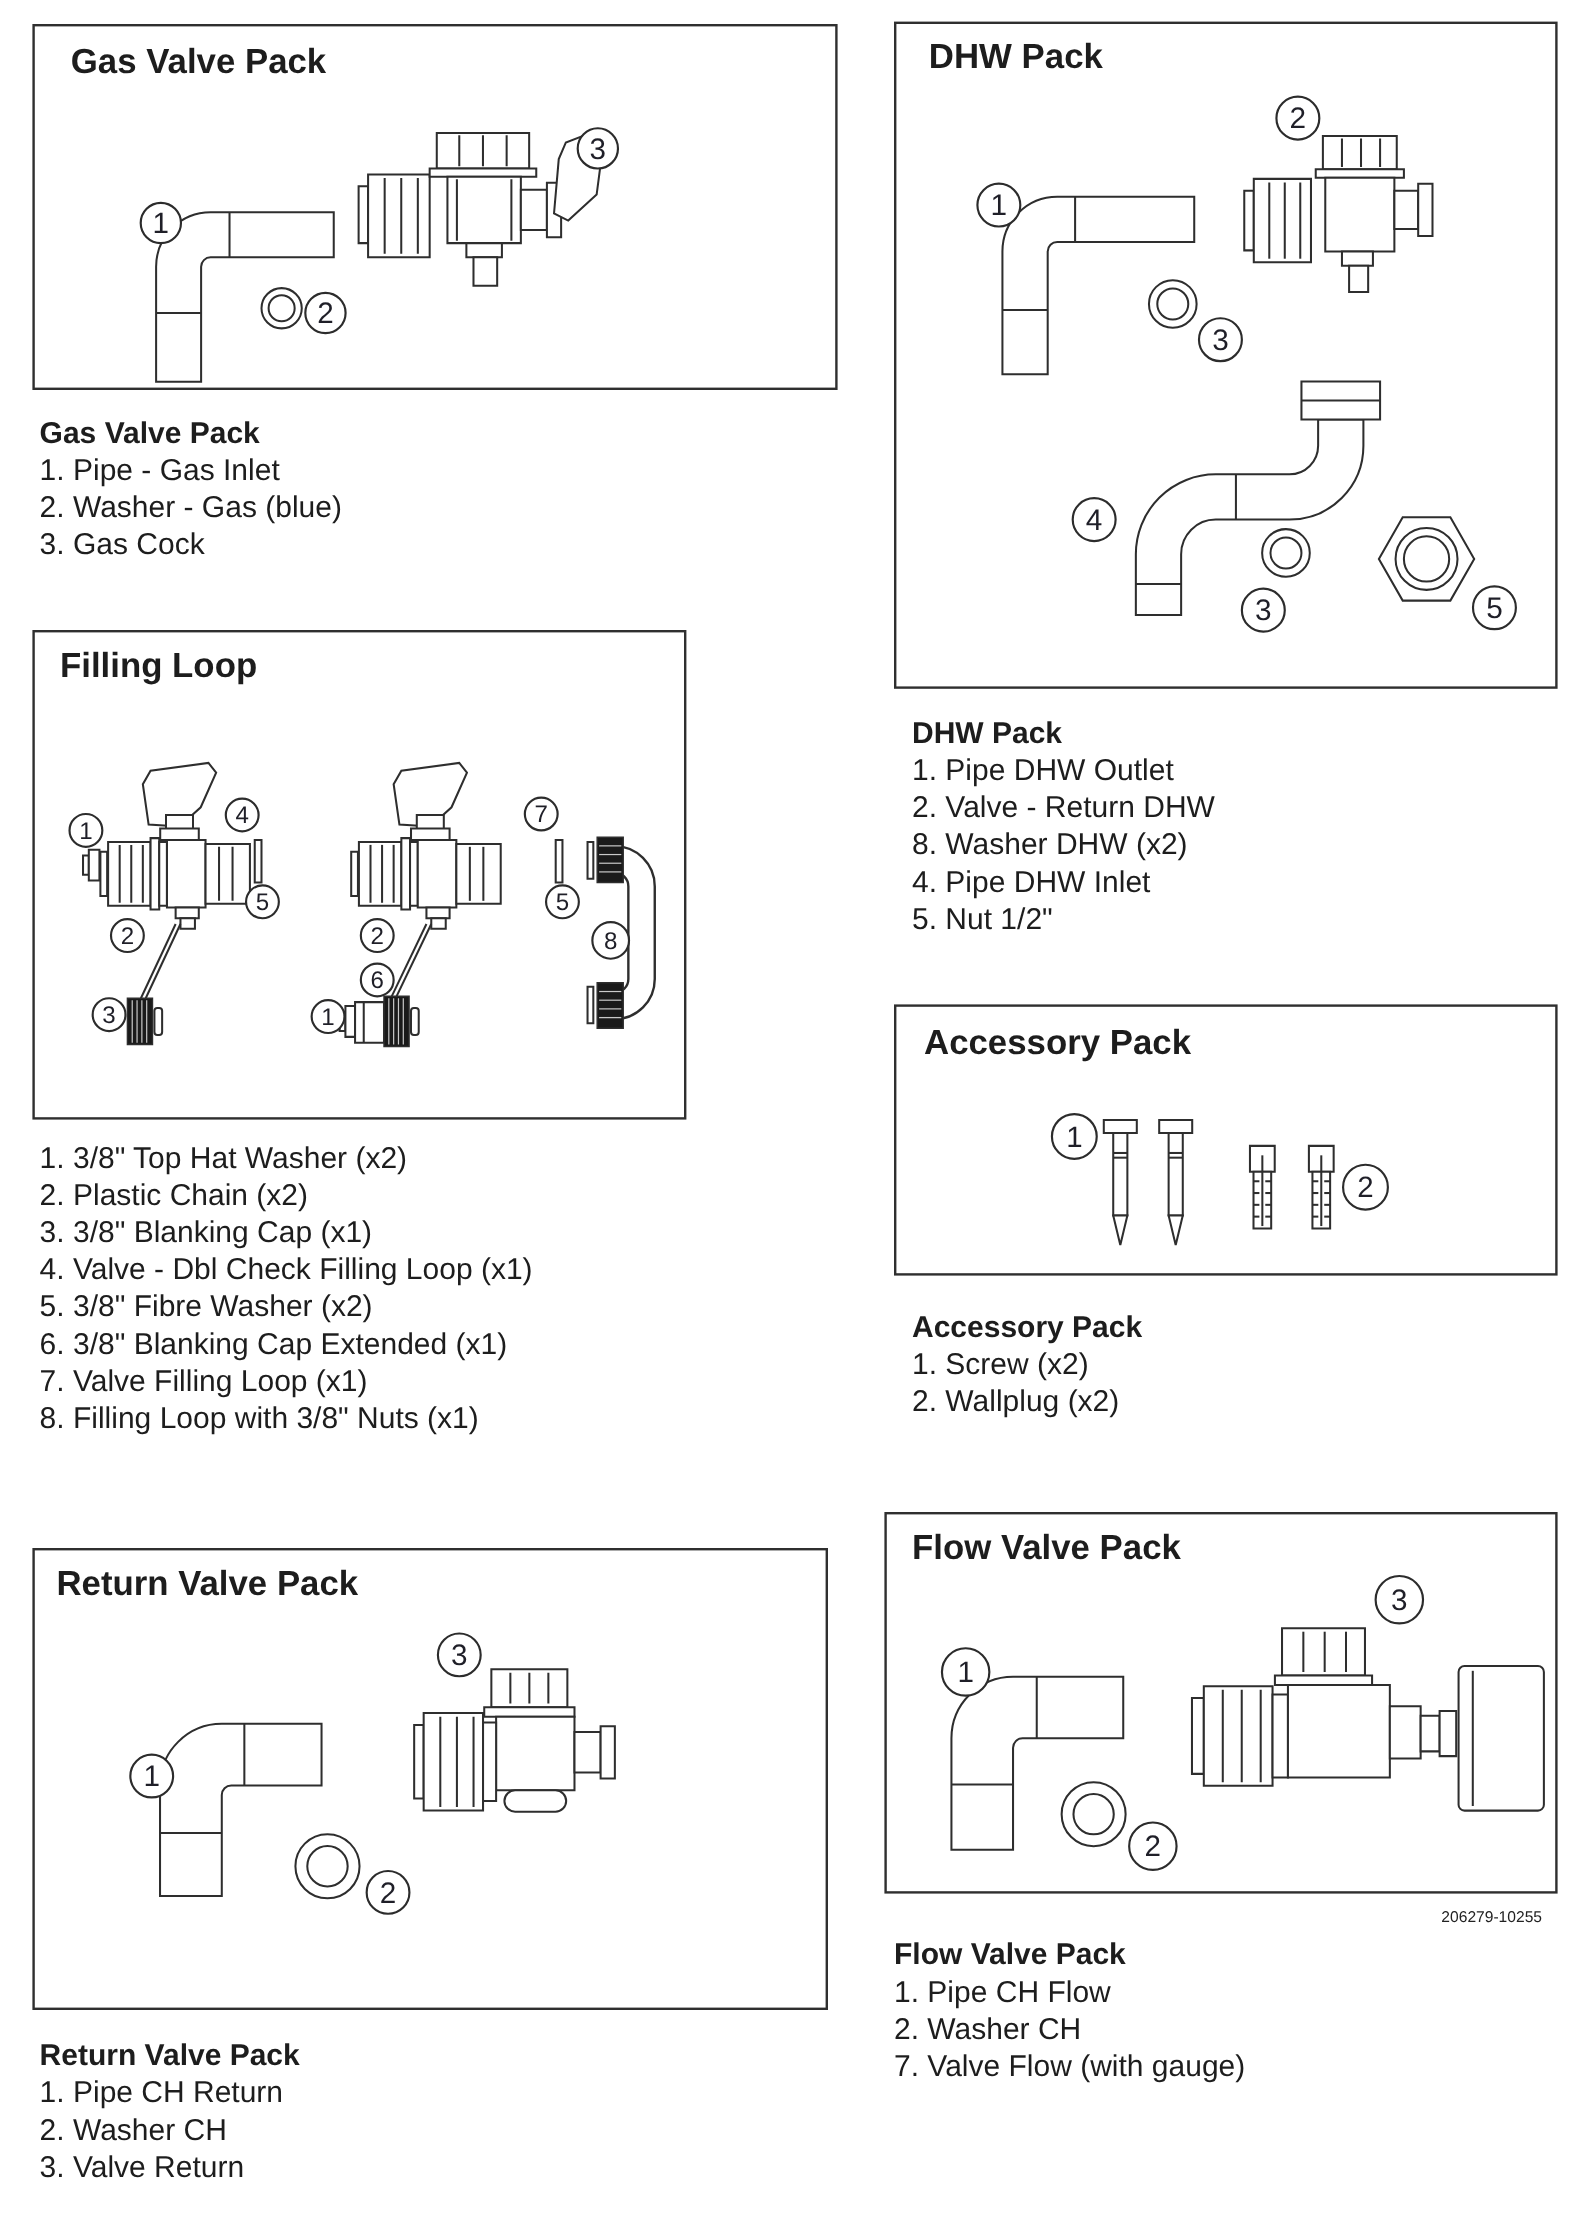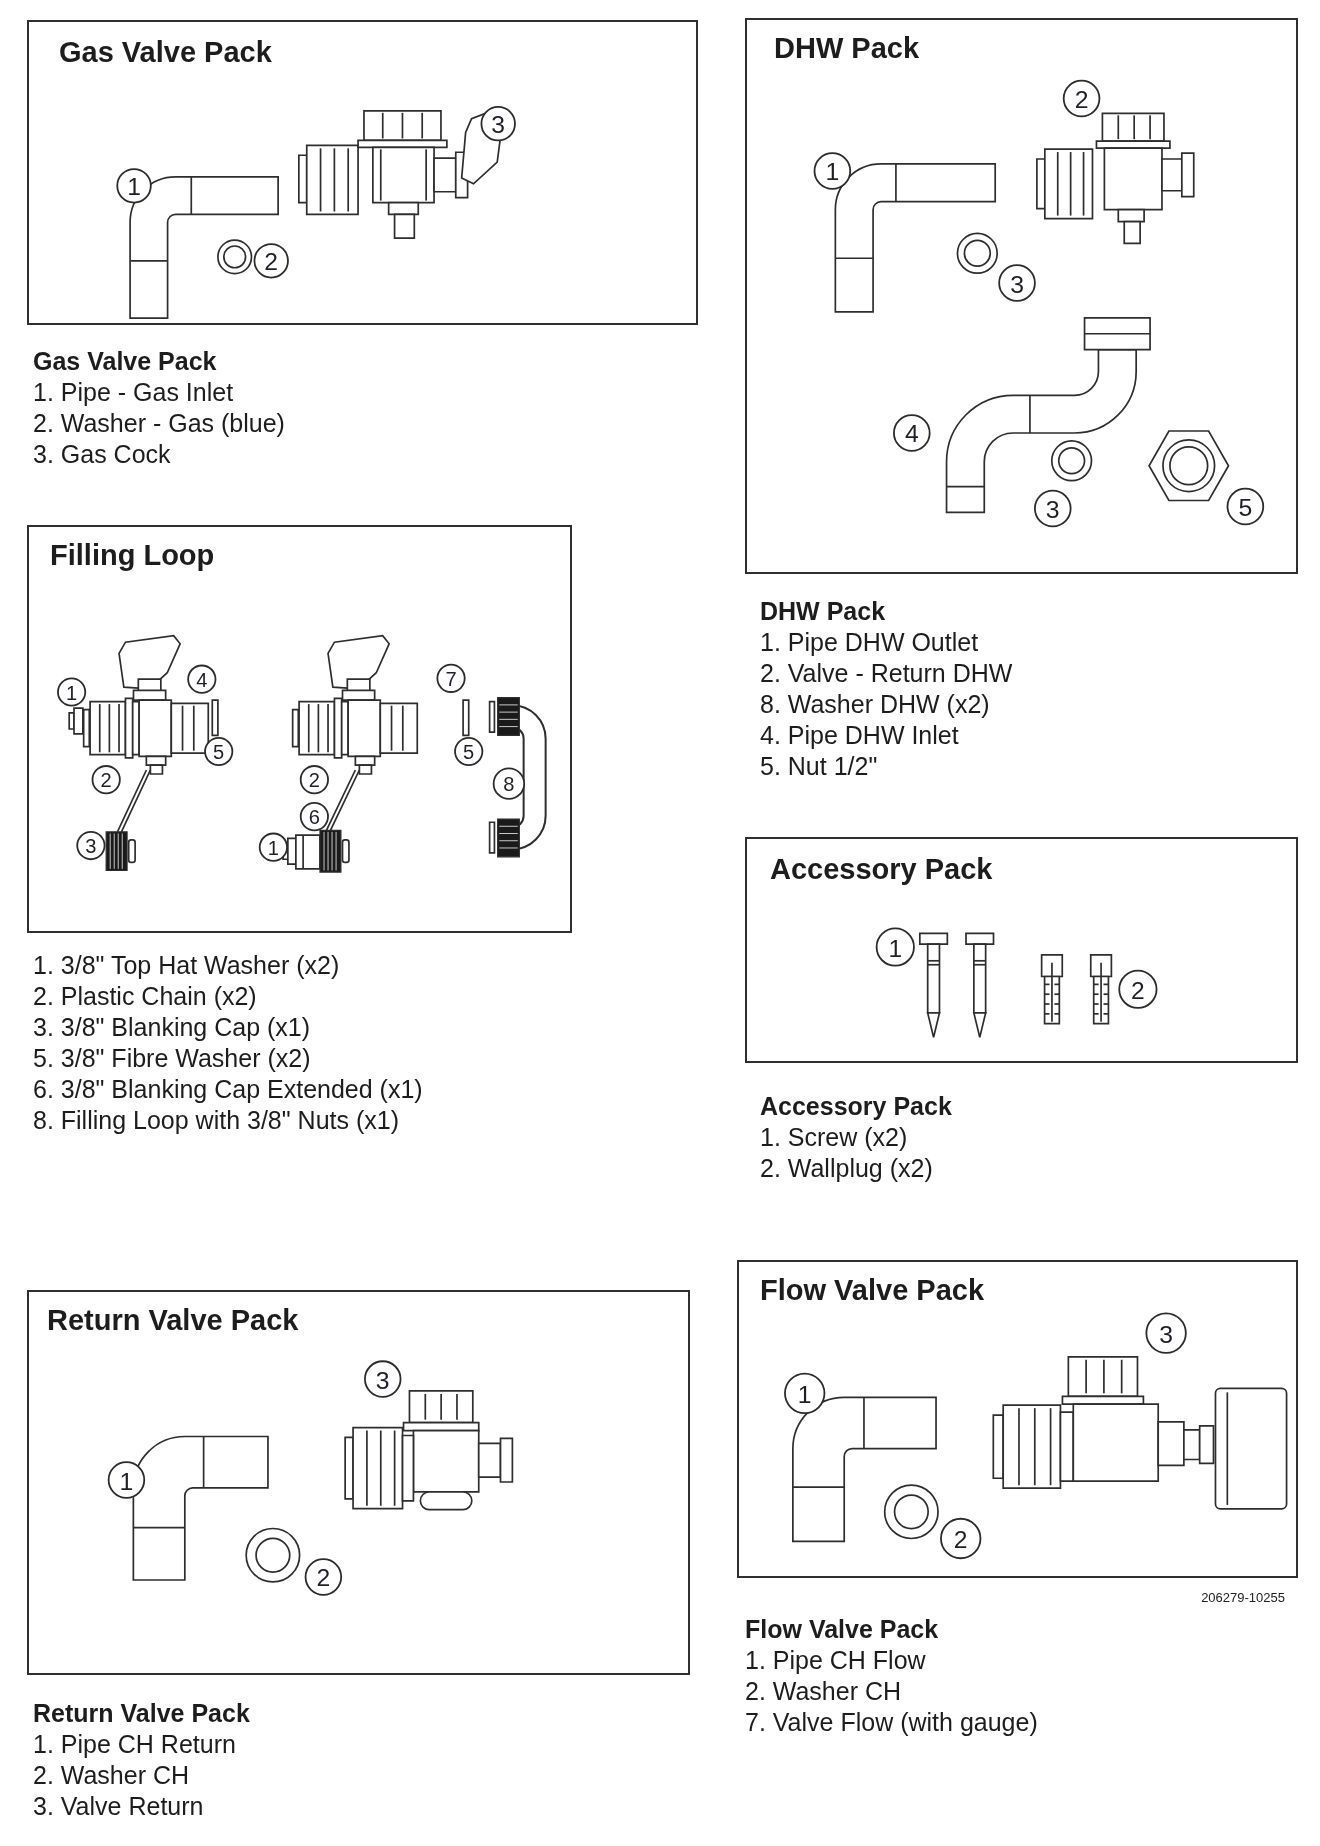--- a/index.html
+++ b/index.html
@@ -284,22 +284,24 @@
         <circle cx="597" cy="272" r="19"></circle>
         <text x="597" y="273">8</text>
       </g>
   </svg>
 </div>
 
 <div class="parts-list" style="left:33px;top:950px;">
   <div>1. 3/8" Top Hat Washer (x2)</div>
   <div>2. Plastic Chain (x2)</div>
   <div>3. 3/8" Blanking Cap (x1)</div>
+  <div>4. Valve - Dbl Check Filling Loop (x1)</div>
   <div>5. 3/8" Fibre Washer (x2)</div>
   <div>6. 3/8" Blanking Cap Extended (x1)</div>
+  <div>7. Valve Filling Loop (x1)</div>
   <div>8. Filling Loop with 3/8" Nuts (x1)</div>
 </div>
 
 <div class="figure-box" style="left:745px;top:837px;width:553px;height:226px;">
   <div class="box-title" style="left:23px;top:14px;">Accessory Pack</div>
   <svg viewBox="0 0 553 226">
     <g>
       <rect class="fw" x="173" y="96" width="28" height="11"></rect>
       <rect class="fw" x="181" y="107" width="12" height="70"></rect>
       <line class="ln" x1="181" y1="124" x2="193" y2="124"></line>

